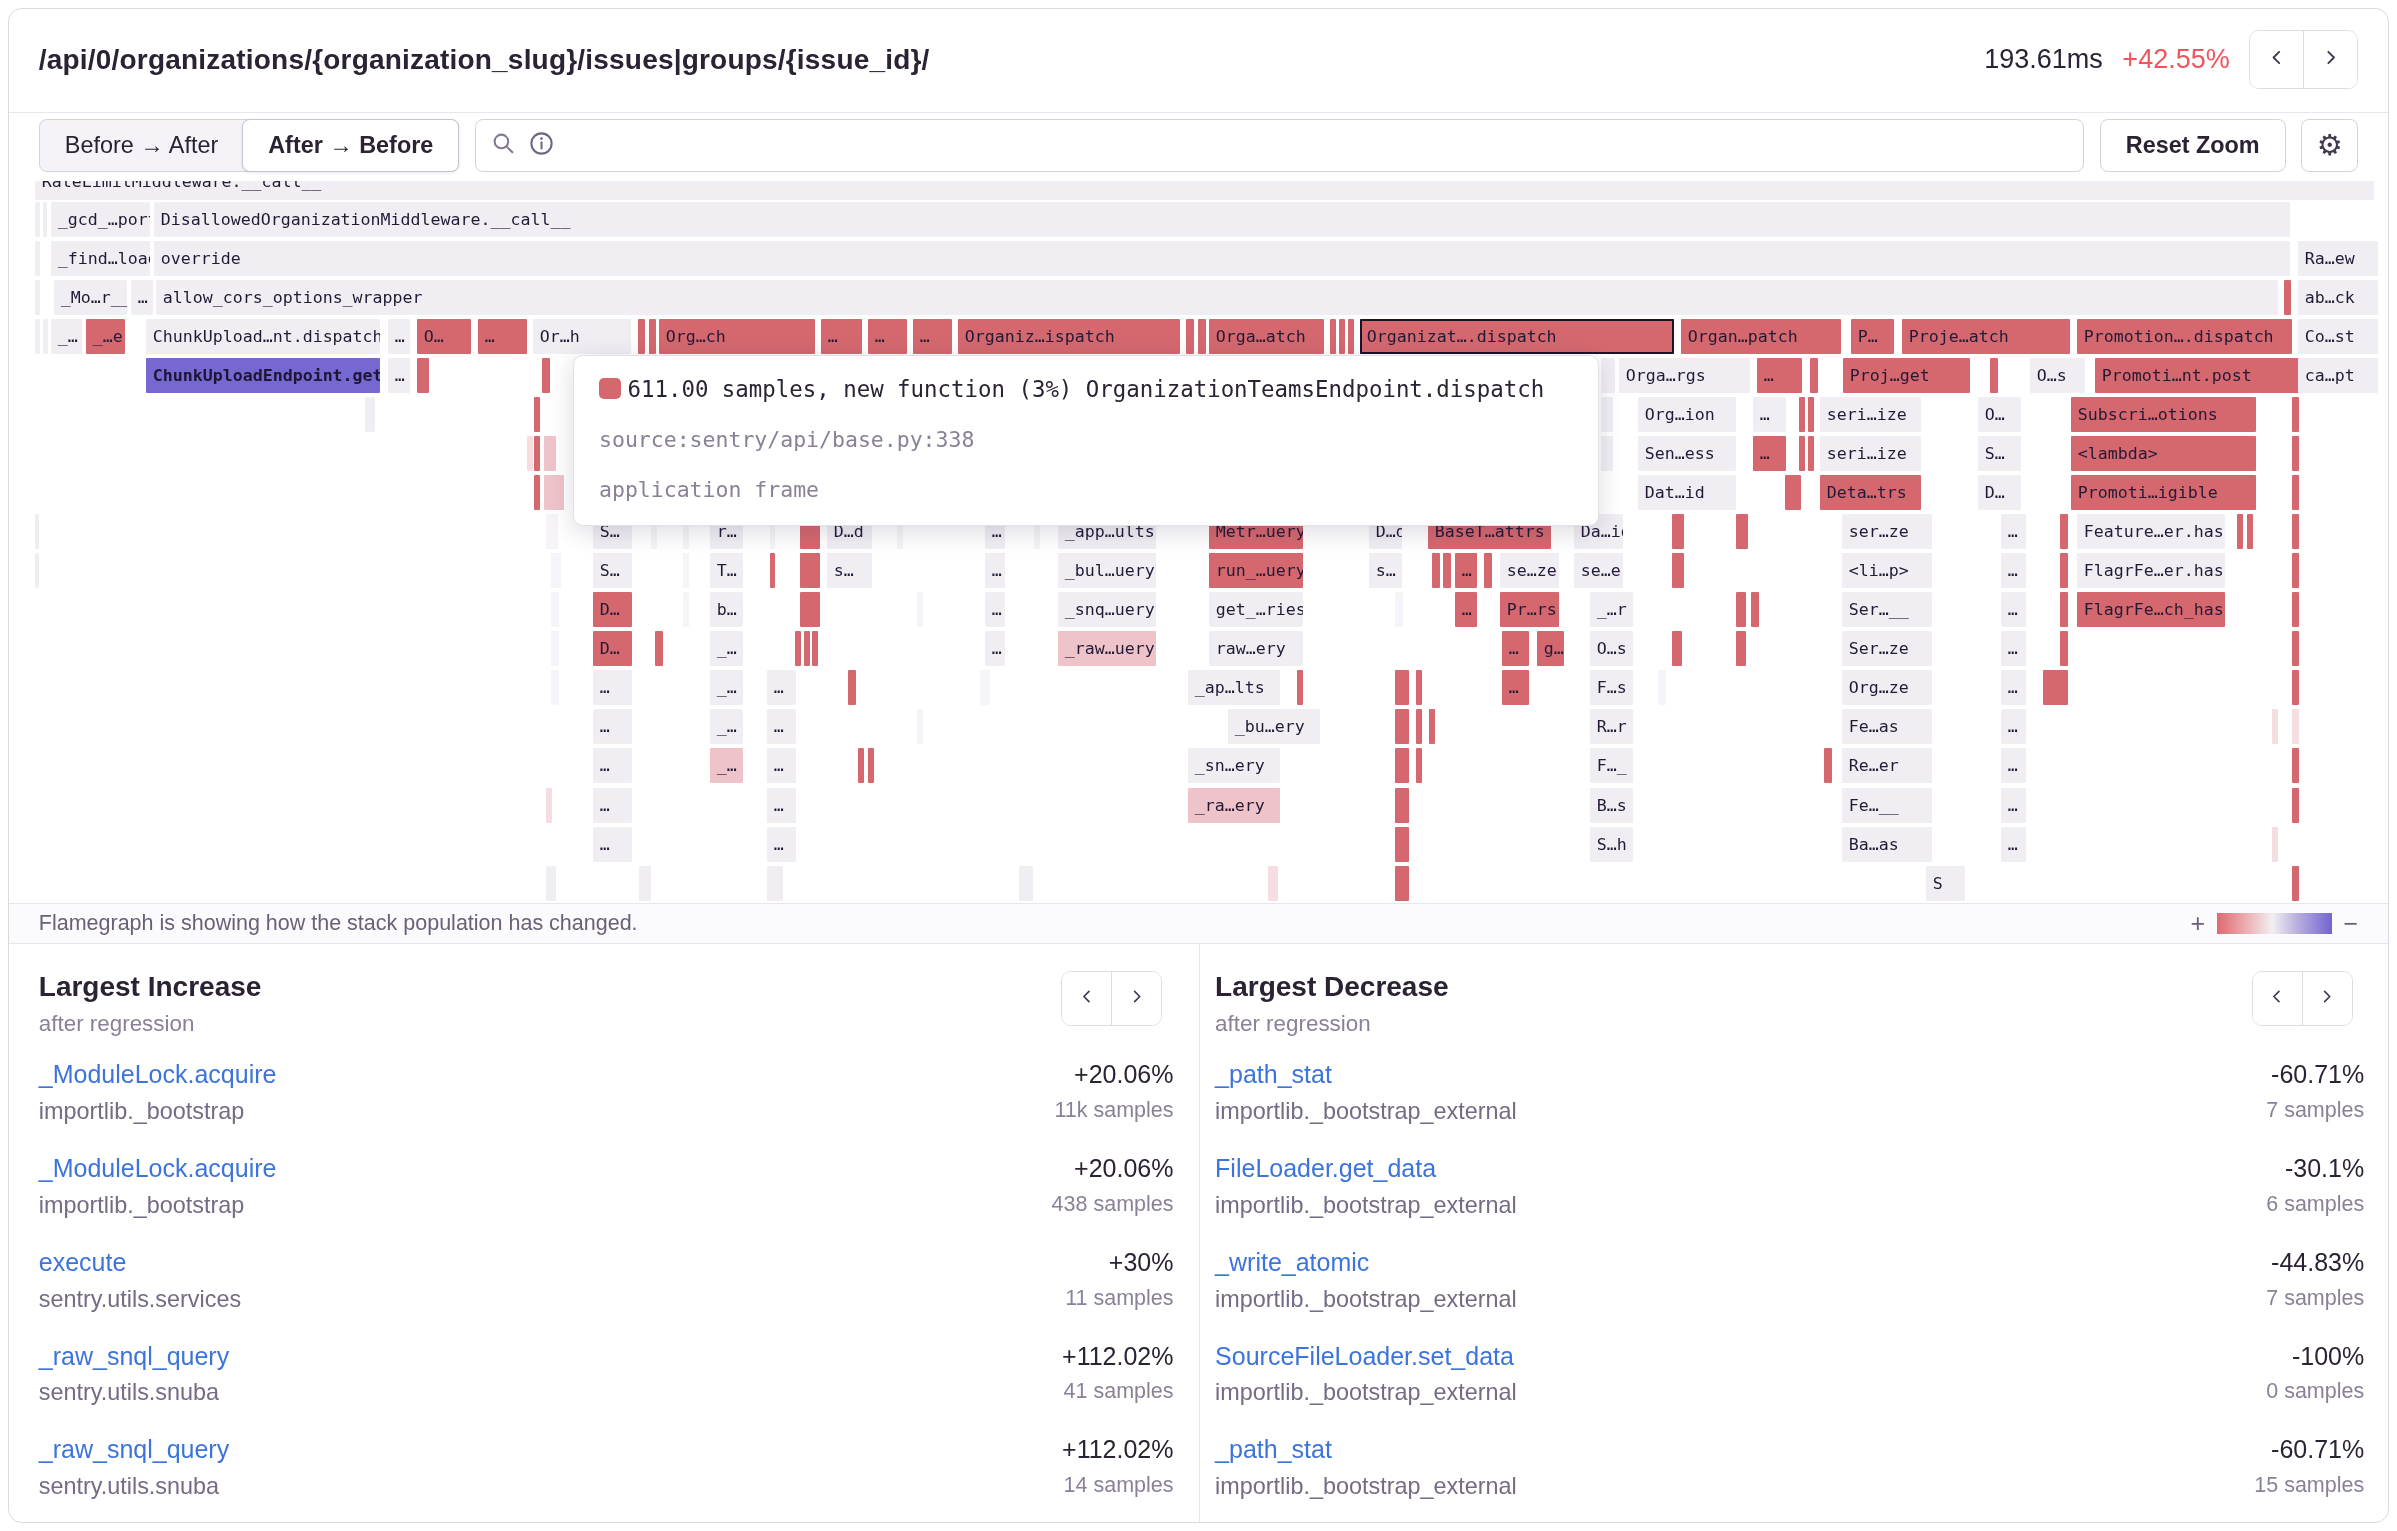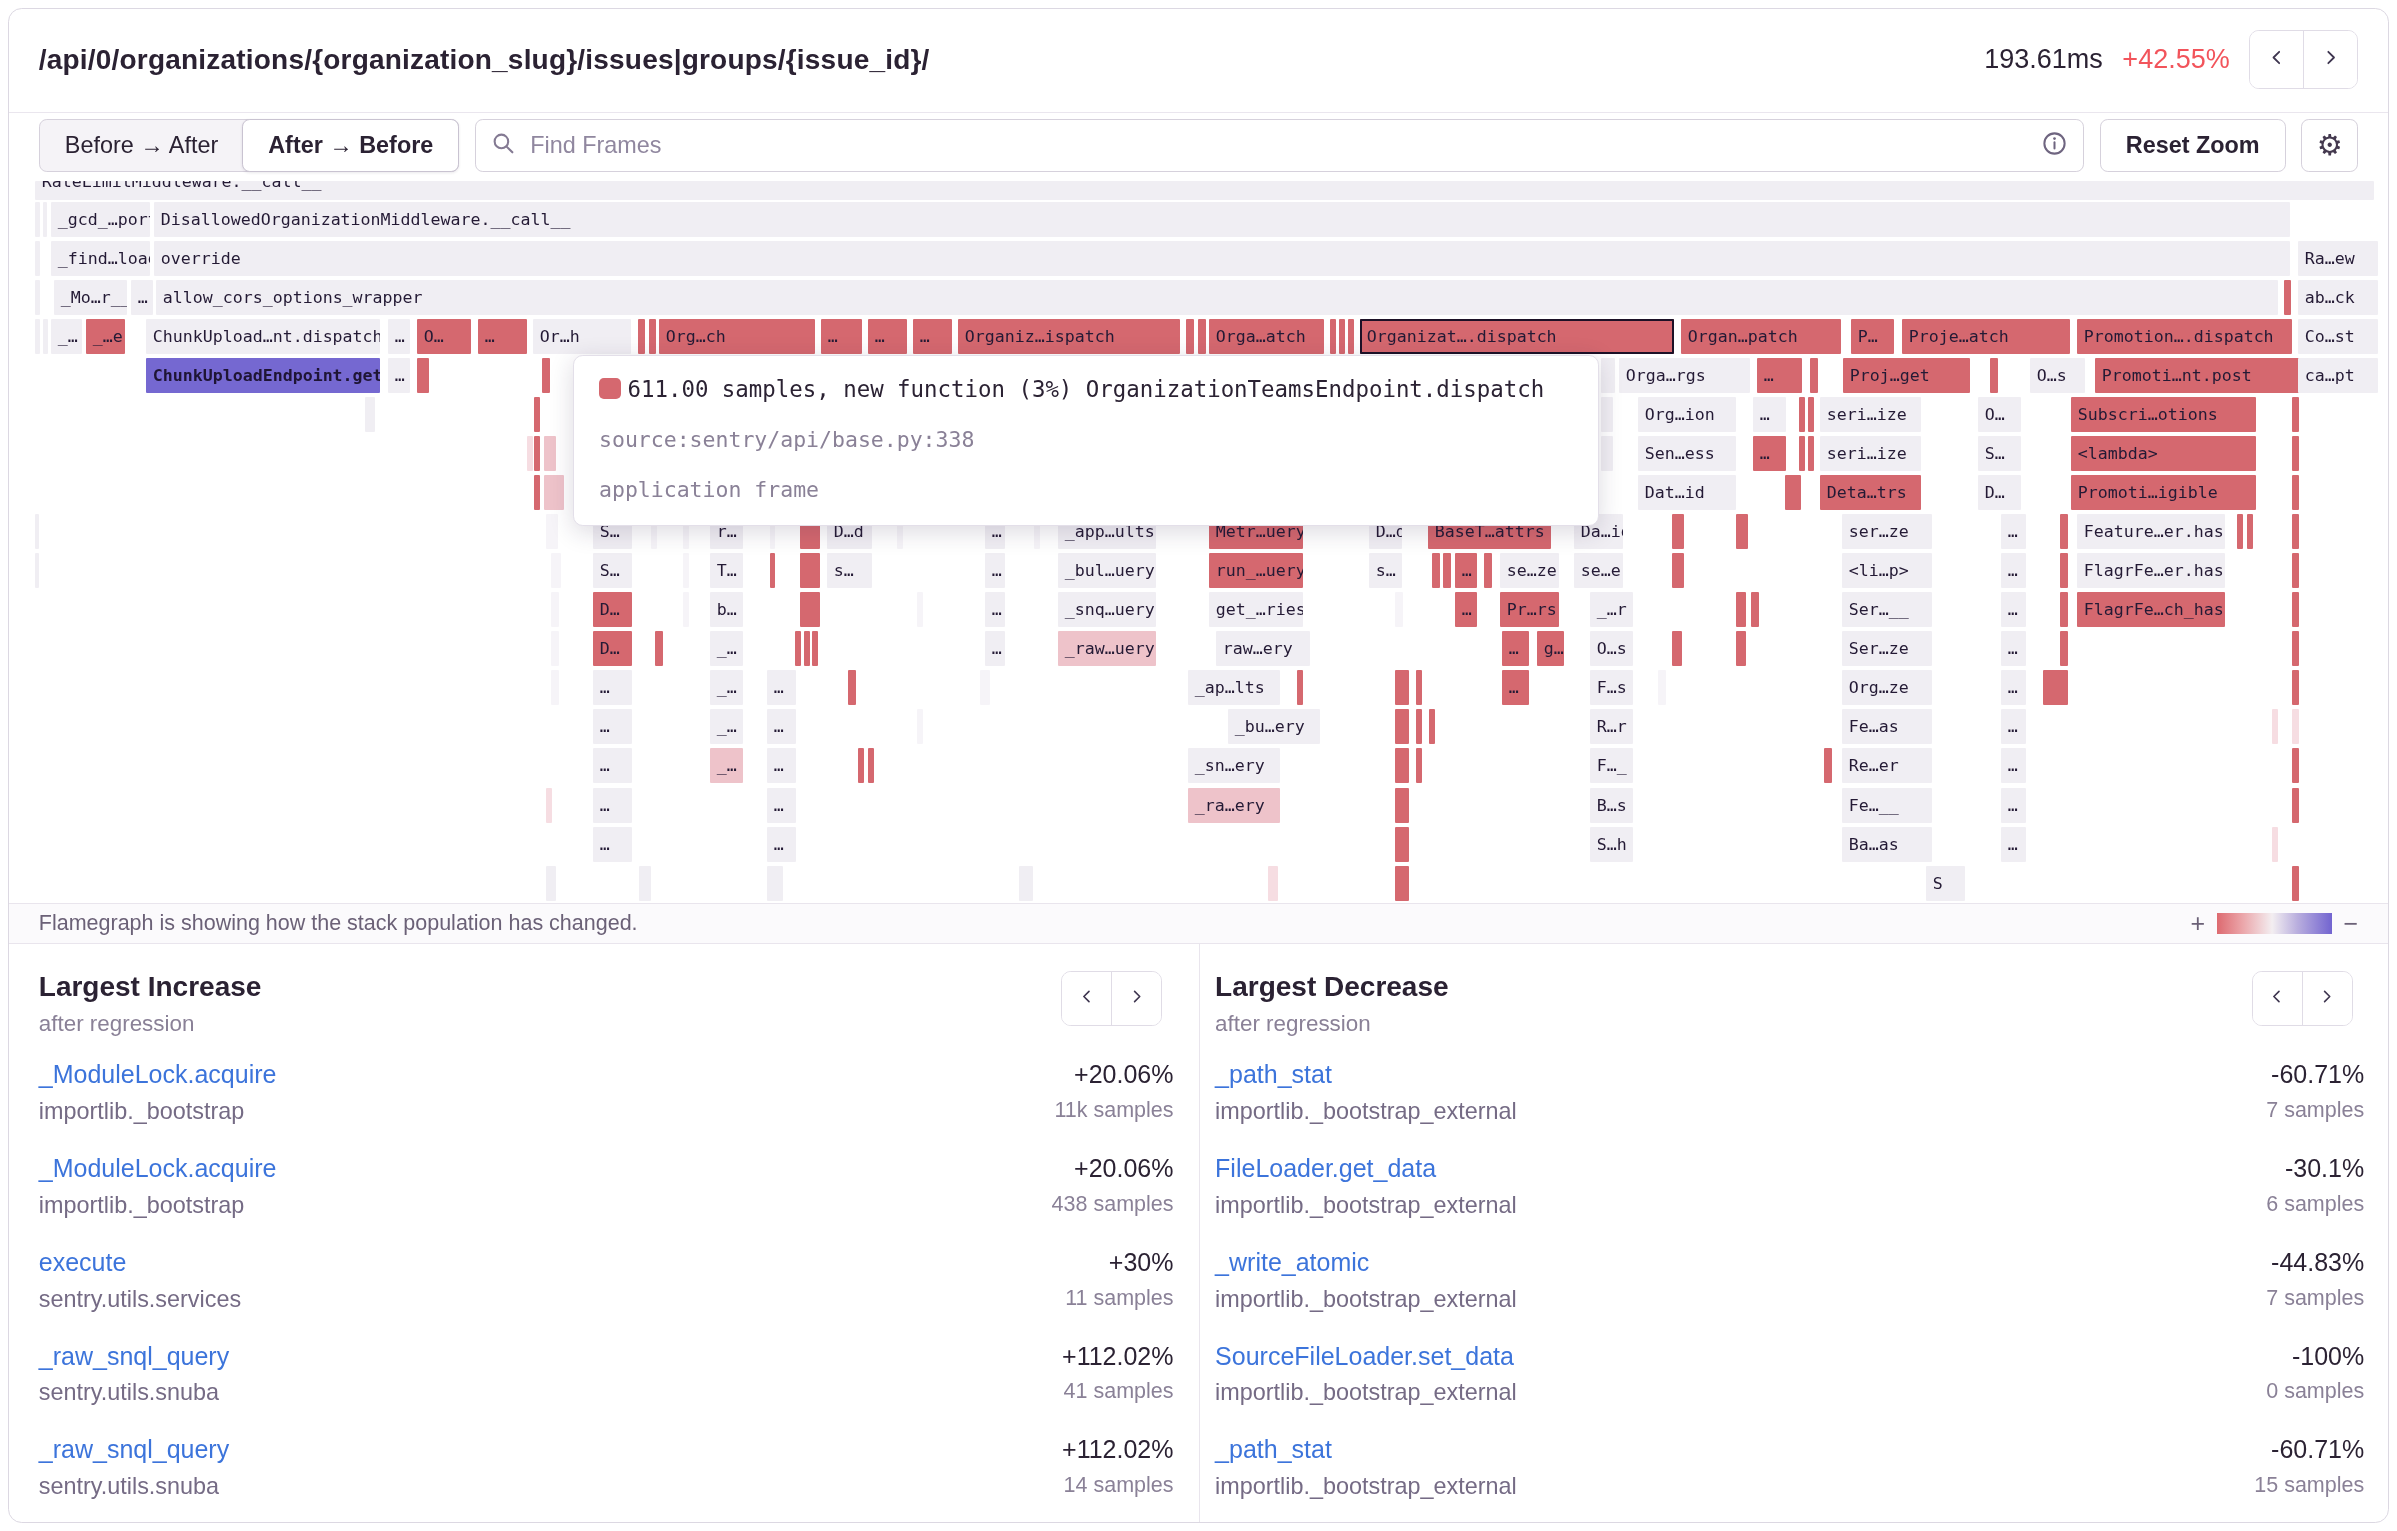--- a/index.html
+++ b/index.html
@@ -91,21 +91,20 @@
 <div class="toolbar">
   <div class="seg-ctl">
     <div class="seg">Before → After</div>
     <div class="seg active">After → Before</div>
   </div>
   <div class="search">
     <span><svg width="25" height="25" viewBox="0 0 24 24">
           <circle cx="10" cy="10" r="6.5" fill="none" stroke="#847a93" stroke-width="2"></circle>
           <line x1="15" y1="15" x2="20.5" y2="20.5" stroke="#847a93" stroke-width="2" stroke-linecap="round"></line>
         </svg></span>
-    <input type="text" placeholder="Find Frames" style="">
     <span><svg width="27" height="27" viewBox="0 0 24 24">
           <circle cx="12" cy="12" r="9" fill="none" stroke="#6f6580" stroke-width="1.8"></circle>
           <line x1="12" y1="11" x2="12" y2="16.5" stroke="#6f6580" stroke-width="1.8" stroke-linecap="round"></line>
           <circle cx="12" cy="7.6" r="1.2" fill="#6f6580"></circle>
         </svg></span>
   </div>
   <div class="btn">Reset Zoom</div>
   <div class="btn icon-btn">
       <span>⚙</span>
     </div>
@@ -463,21 +462,21 @@
     </div>
     <div class="frame f-r" style="left: 795px; top: 454px; width: 5.9px; height: 35px;"></div>
     <div class="frame f-r" style="left: 804px; top: 454px; width: 5.9px; height: 35px;"></div>
     <div class="frame f-r" style="left: 812px; top: 454px; width: 5.9px; height: 35px;"></div>
     <div class="frame f-g" style="left: 985px; top: 454px; width: 19.5px; height: 35px;">
       <span>…</span>
     </div>
     <div class="frame f-p" style="left: 1058px; top: 454px; width: 98px; height: 35px;">
       <span>_raw…uery</span>
     </div>
-    <div class="frame f-g" style="left: 1209px; top: 454px; width: 94px; height: 35px; margin-left: 7px;">
+    <div class="frame f-g" style="left: 1209px; top: 454px; width: 94px; height: 35px;">
       <span>raw…ery</span>
     </div>
     <div class="frame f-r" style="left: 1502px; top: 454px; width: 27px; height: 35px;">
       <span>…</span>
     </div>
     <div class="frame f-r" style="left: 1537px; top: 454px; width: 27px; height: 35px;">
       <span>g…</span>
     </div>
     <div class="frame f-g" style="left: 1590px; top: 454px; width: 43px; height: 35px;">
       <span>O…s</span>

